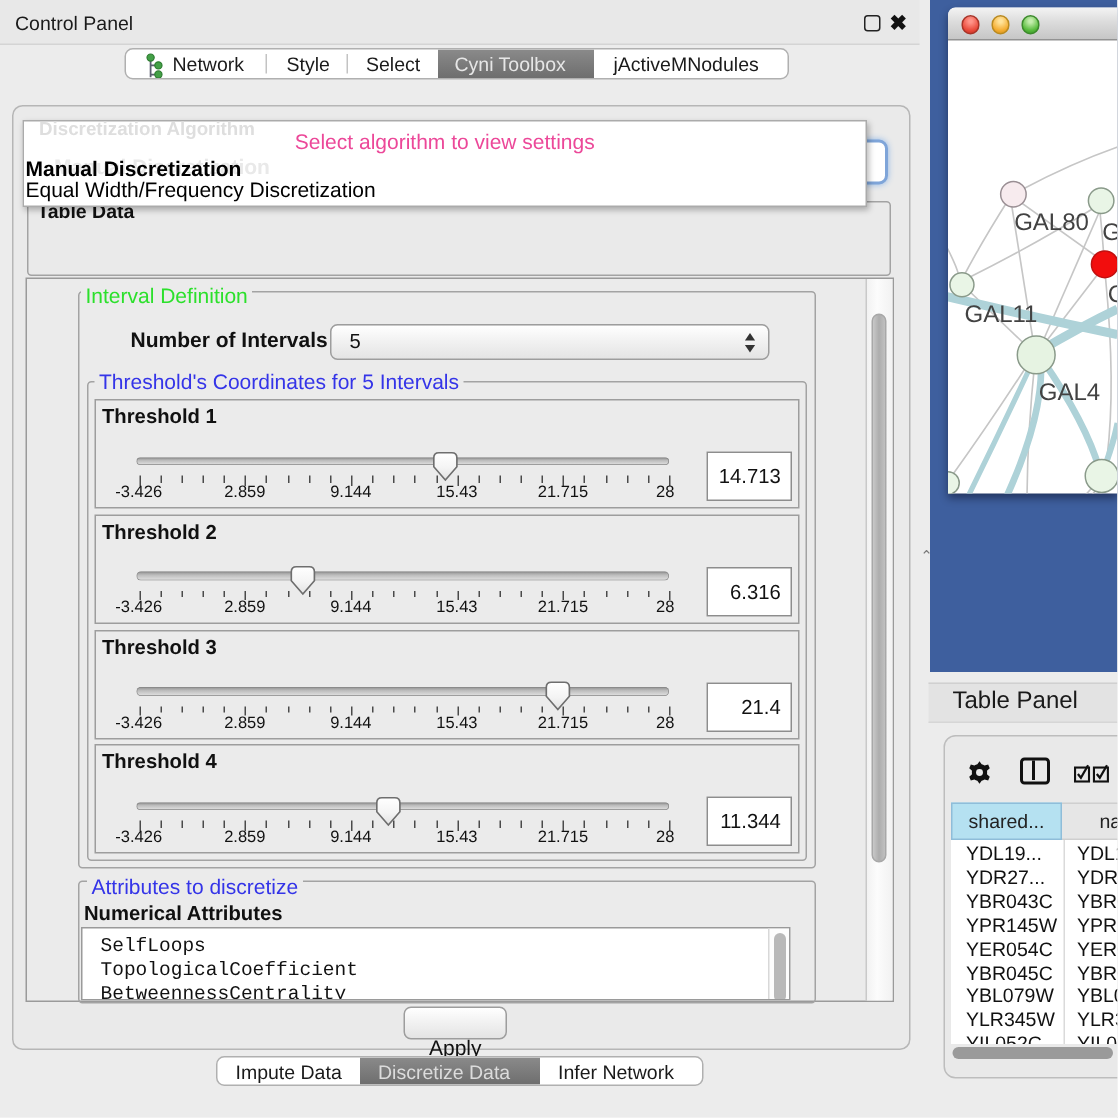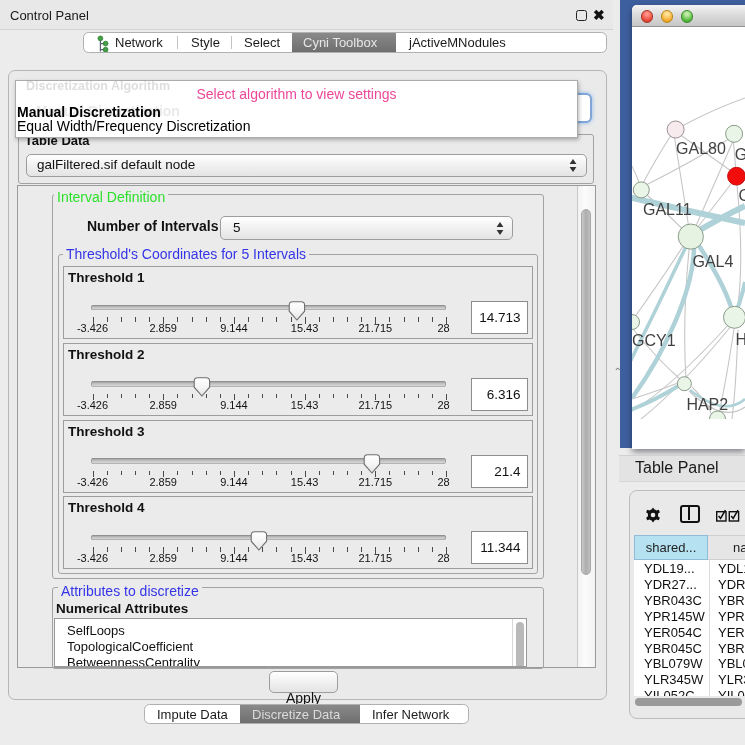--- a/index.html
+++ b/index.html
@@ -28,21 +28,21 @@
 </style>
 </head>
 <body>
 <div id="root">
 
   <div class="abs" style="left:0;top:0;width:613px;height:29px;background:#e8e8e8;border-bottom:1px solid #d4d4d4;"></div>
   <div class="abs" style="left:10px;top:9px;font-size:13px;line-height:13px;color:#1a1a1a;">Control Panel</div>
   <div class="abs" style="left:576px;top:10px;width:9px;height:9px;border:1.5px solid #222;border-radius:2.5px;"></div>
   <div class="abs" style="left:593px;top:8px;font-size:14px;line-height:14px;font-weight:bold;color:#111;">✖</div>
 
-  <div class="abs" style="left:83px;top:32px;width:524px;height:21px;background:#fff;border:1px solid #b0b0b0;
+  <div class="abs" style="left:83px;top:32px;width:443px;height:21px;background:#fff;border:1px solid #b0b0b0;
        border-radius:5.5px;box-sizing:border-box;overflow:hidden;font-size:13px;">
     <div class="sep" style="left:93px;"></div>
     <div class="sep" style="left:147px;"></div>
     <div class="seg darkseg" style="left:208px;width:104px;"></div>
     <div class="abs" style="left:31px;top:3px;line-height:13px;color:#1a1a1a;">Network</div>
     <div class="abs" style="left:107px;top:3px;line-height:13px;color:#1a1a1a;">Style</div>
     <div class="abs" style="left:160px;top:3px;line-height:13px;color:#1a1a1a;">Select</div>
     <div class="abs" style="left:219px;top:3px;line-height:13px;color:#e6e6e6;">Cyni Toolbox</div>
     <div class="abs" style="left:325px;top:3px;line-height:13px;color:#1a1a1a;">jActiveMNodules</div>
     <svg class="abs" style="left:12px;top:2px;" width="16" height="18" viewBox="0 0 16 18">
@@ -51,27 +51,20 @@
       <circle cx="9.6" cy="8.6" r="2.4" fill="#43a047" stroke="#2e7d32" stroke-width="0.8"></circle>
       <circle cx="9.6" cy="14.7" r="2.4" fill="#43a047" stroke="#2e7d32" stroke-width="0.8"></circle>
     </svg>
   </div>
 
   <div class="abs" style="left:8px;top:70px;width:599px;height:630px;background:#eaeaea;
        border:1px solid #b6b6b6;border-radius:7px;box-sizing:border-box;"></div>
 
   <div class="grp" style="left:18px;top:134px;width:574px;height:48px;"></div>
   <div class="abs" style="left:21.8px;top:134px;font-size:13px;line-height:13px;font-weight:bold;background:#eaeaea;padding:0 3px;">Table Data</div>
-  <div class="aquabtn" style="left:26px;top:154px;width:559px;height:21px;border-radius:5px;">
-    <div class="abs" style="left:10px;top:3px;font-size:13.5px;line-height:14px;">galFiltered.sif default node</div>
-    <svg class="abs" style="right:7px;top:3px;" width="12" height="15" viewBox="0 0 12 15">
-      <path d="M6 1 L9.4 6 H2.6 Z" fill="#333"></path>
-      <path d="M6 14 L9.4 9 H2.6 Z" fill="#333"></path>
-    </svg>
-  </div>
 
   <div class="abs" style="left:17px;top:185px;width:579px;height:483px;border:1px solid #9a9a9a;
        box-sizing:border-box;background:#ebebeb;"></div>
 
   <div class="abs" style="left:577px;top:186px;width:18px;height:481px;background:linear-gradient(90deg,#f2f2f2,#fcfcfc 40%,#f2f2f2);border-left:1px solid #c9c9c9;box-sizing:border-box;"></div>
   <div class="abs" style="left:581px;top:209px;width:10px;height:366px;border-radius:5px;
        background:linear-gradient(90deg,#c8c8c8,#adadad 50%,#c0c0c0);border:1px solid #a8a8a8;box-sizing:border-box;"></div>
 
   <div class="grp" style="left:52px;top:194px;width:490px;height:383px;"></div>
   <div class="grptitle" style="left:54px;top:190px;color:#2ce02c;">Interval Definition</div>
@@ -277,21 +270,21 @@
       </linearGradient>
         </defs>
     </svg>
     <div class="valbox">11.344</div>
   </div>
 
   <div class="grp" style="left:52px;top:587px;width:490px;height:80px;"></div>
   <div class="grptitle" style="left:58px;top:584px;color:#3434e8;">Attributes to discretize</div>
   <div class="abs" style="left:56px;top:601.5px;font-size:13.5px;line-height:14px;font-weight:bold;">Numerical Attributes</div>
   <div class="abs" style="left:54px;top:618px;width:473px;height:49px;background:#fff;border:1px solid #9a9a9a;box-sizing:border-box;overflow:hidden;">
-    <div class="abs" style="left:12px;top:4px;font-size:13px;line-height:16px;">SelfLoops<br>TopologicalCoefficient<br>BetweennessCentrality</div>
+    <div class="abs" style="left:12px;top:4px;font-size:13px;line-height:16px;font-family:Liberation Mono, monospace;">SelfLoops<br>TopologicalCoefficient<br>BetweennessCentrality</div>
     <div class="abs" style="right:0;top:0;width:13px;height:47px;background:#fdfdfd;border-left:1px solid #d8d8d8;"></div>
     <div class="abs" style="right:2.5px;top:3px;width:8px;height:46px;border-radius:4px;background:#b9b9b9;"></div>
   </div>
 
   <div class="aquabtn" style="left:269px;top:671px;width:67px;height:20px;">
     <div class="abs" style="left:0;right:0;top:19px;text-align:center;font-size:14px;line-height:14px;">Apply</div>
   </div>
 
   <div class="abs" style="left:144px;top:704px;width:325px;height:20px;background:#fff;border:1px solid #b0b0b0;
        border-radius:5.5px;box-sizing:border-box;overflow:hidden;font-size:13px;">
@@ -309,21 +302,21 @@
     <div class="abs" style="left:10px;top:-1px;font-size:12.5px;line-height:13px;font-weight:bold;color:#dedede;">Discretization Algorithm</div>
     <div class="abs" style="left:20px;top:23px;font-size:14px;line-height:14px;font-weight:bold;color:#e9e9e9;">Manual Discretization</div>
     <div class="abs" style="left:0;right:0;top:6px;text-align:center;font-size:14px;line-height:14px;color:#ec4899;">Select algorithm to view settings</div>
     <div class="abs" style="left:1px;top:24px;font-size:14px;line-height:14px;font-weight:bold;color:#000;">Manual Discretization</div>
     <div class="abs" style="left:1px;top:37.5px;font-size:14px;line-height:14px;color:#000;">Equal Width/Frequency Discretization</div>
   </div>
 
   <div class="abs" style="left:613.5px;top:366.5px;font-size:10px;line-height:10px;color:#777;">⌃</div>
 
   <div class="abs" style="left:620px;top:0;width:125px;height:448px;background:#3e5f9e;"></div>
-  <div class="abs" style="left:632px;top:5px;width:113px;height:444px;border-radius:5px 0 0 0;
+  <div class="abs" style="left:632px;top:5px;width:113px;height:324px;border-radius:5px 0 0 0;
        box-shadow:0 3px 6px rgba(0,0,20,0.45);overflow:hidden;background:#fff;">
     <div class="abs" style="left:0;top:0;right:0;height:22px;
          background:linear-gradient(180deg,#f4f4f4 0%,#dcdcdc 45%,#c6c6c6 100%);border-bottom:1px solid #929292;box-sizing:border-box;">
       <div class="abs" style="left:8.5px;top:5px;width:12.5px;height:12.5px;border-radius:50%;
            background:radial-gradient(circle at 50% 28%,#ff9489 12%,#ea4b3c 65%,#c22f22);border:0.5px solid #a83428;box-sizing:border-box;"></div>
       <div class="abs" style="left:28.7px;top:5px;width:12.5px;height:12.5px;border-radius:50%;
            background:radial-gradient(circle at 50% 28%,#ffe39a 12%,#f5ae33 65%,#cf8d14);border:0.5px solid #b98a20;box-sizing:border-box;"></div>
       <div class="abs" style="left:48.9px;top:5px;width:12.5px;height:12.5px;border-radius:50%;
            background:radial-gradient(circle at 50% 28%,#c4edad 12%,#59bc3e 65%,#368f26);border:0.5px solid #3c8a2c;box-sizing:border-box;"></div>
     </div>

